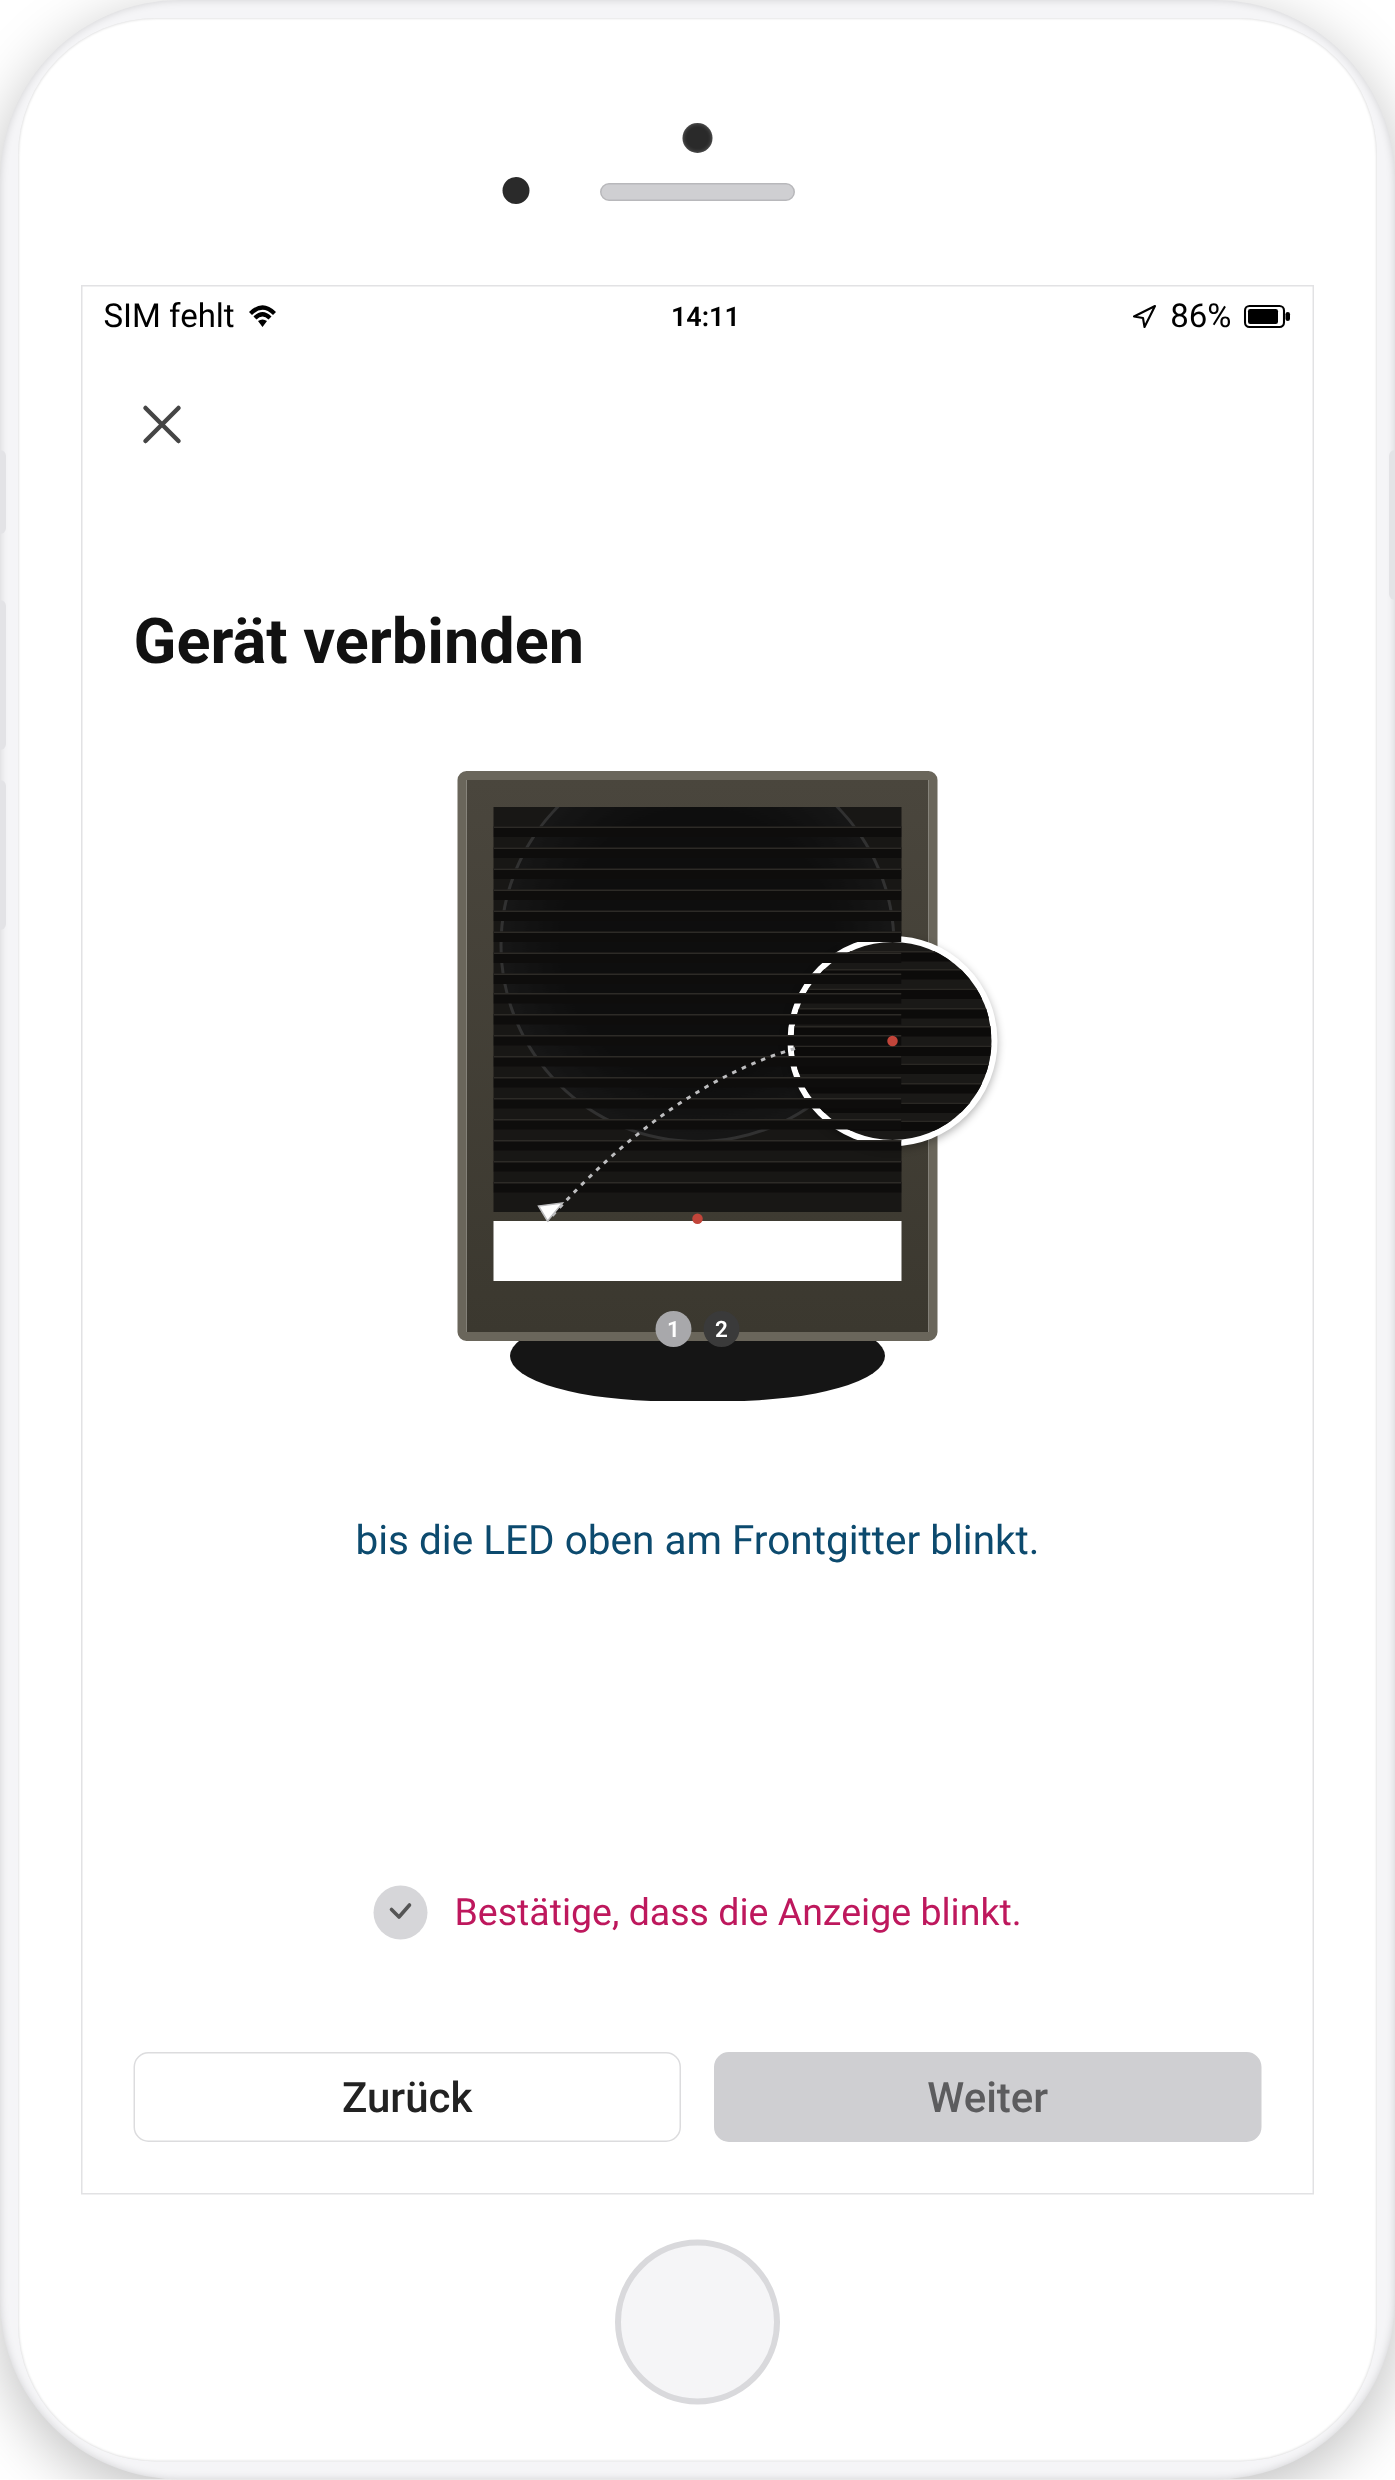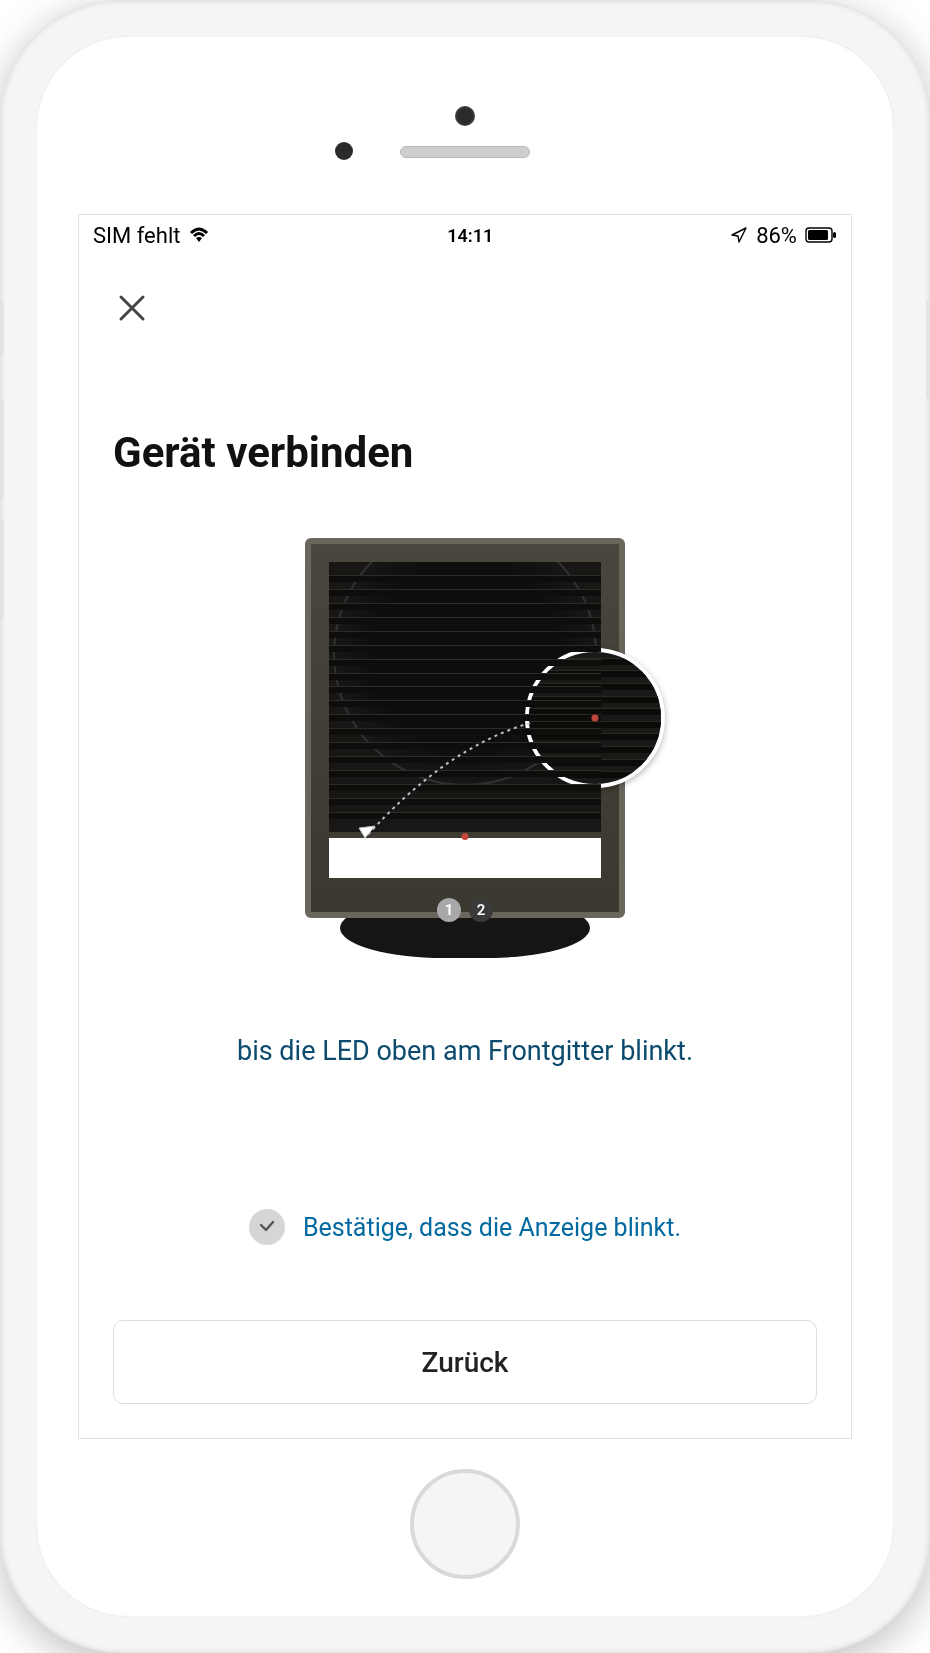--- a/index.html
+++ b/index.html
@@ -9,21 +9,21 @@
     display: flex;
     justify-content: center;
     align-items: center;
     min-height: 100vh;
   }
   .phone-frame {
     width: 930px;
     height: 1653px;
     background: #f5f5f7;
     border-radius: 120px;
-    padding: 36px;
+    padding: 12px;
     box-shadow: 0 10px 40px rgba(0,0,0,0.25), inset 0 0 6px rgba(0,0,0,0.15);
     position: relative;
   }
   .phone-inner {
     width: 100%;
     height: 100%;
     background: #fff;
     border-radius: 92px;
     position: relative;
     overflow: hidden;
@@ -307,30 +307,30 @@
     border-radius: 50%;
     background: #d6d6d9;
     display: flex;
     align-items: center;
     justify-content: center;
     cursor: pointer;
     color: #555;
   }
   .confirm-label {
     font-size: 25px;
-    color: #0369a1;
+    color: #be185d;
   }
 
   .button-row {
     display: flex;
     gap: 22px;
   }
   .nav-btn {
     flex: 1;
-    height: 84px;
+    height: 60px;
     border-radius: 10px;
     font-size: 28px;
     font-weight: 500;
     cursor: pointer;
     display: flex;
     align-items: center;
     justify-content: center;
   }
   .nav-btn.back {
     background: #fff;
@@ -459,18 +459,21 @@
                 <path d="M3 7 L8 12 L15 4" stroke="#555" stroke-width="2.4" fill="none" stroke-linecap="round" stroke-linejoin="round"></path>
               </svg>
           </div>
           <span class="confirm-label">Bestätige, dass die Anzeige blinkt.</span>
         </div>
 
         <div class="button-row">
           <div class="nav-btn back">
             <span>Zurück</span>
           </div>
+          <div class="nav-btn next">
+            <span>Weiter</span>
+          </div>
         </div>
 
       </div>
     </div>
   </div>
 </div>
 
 </body></html>

